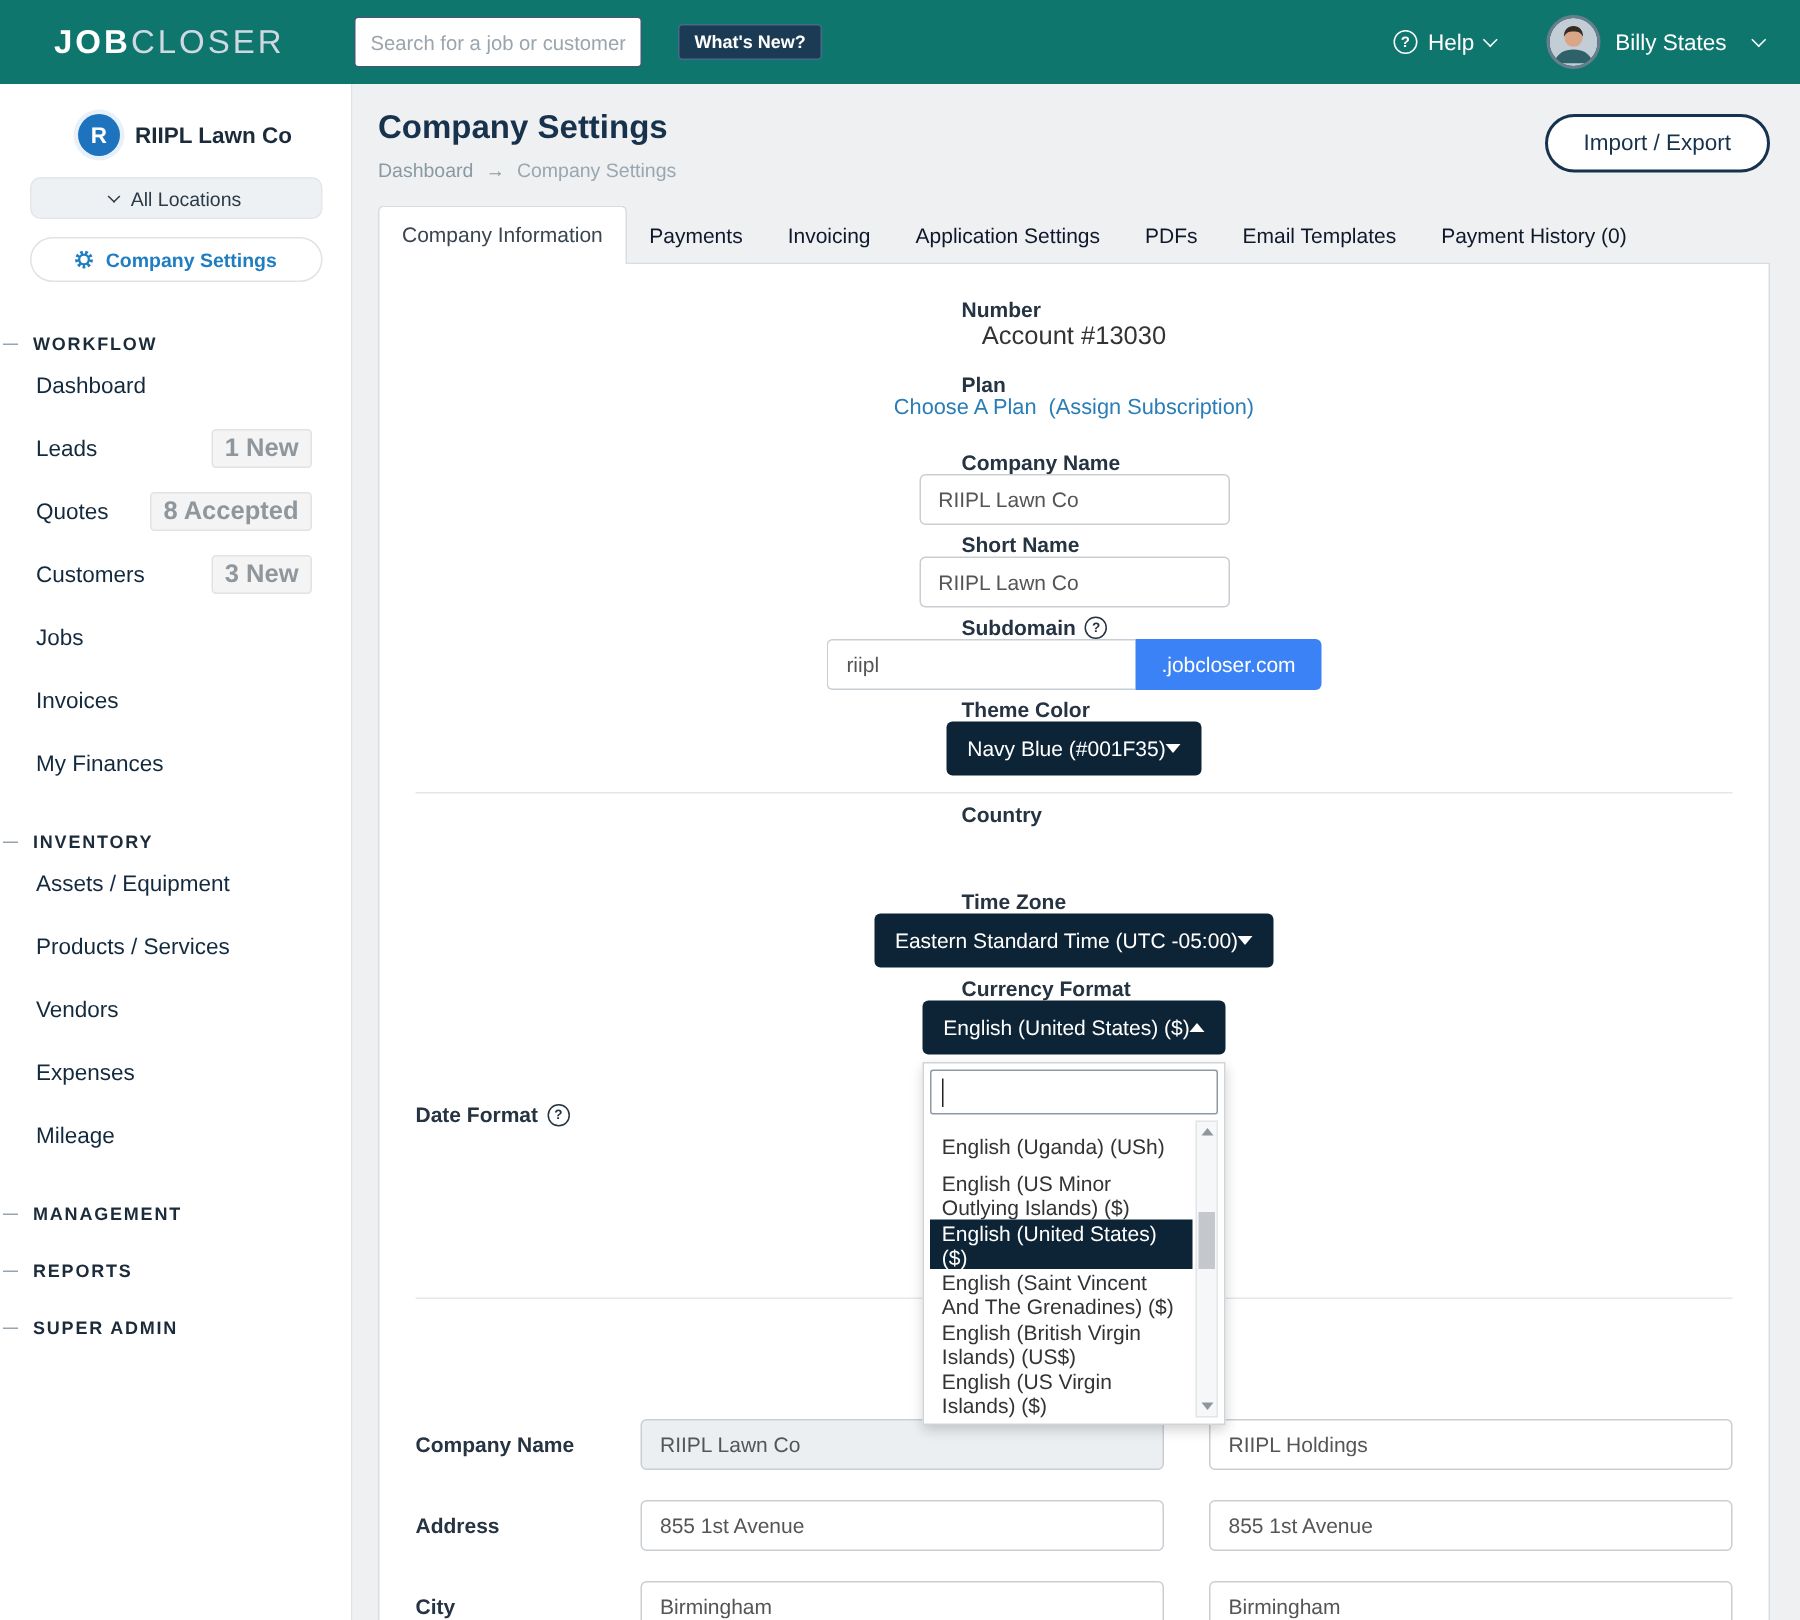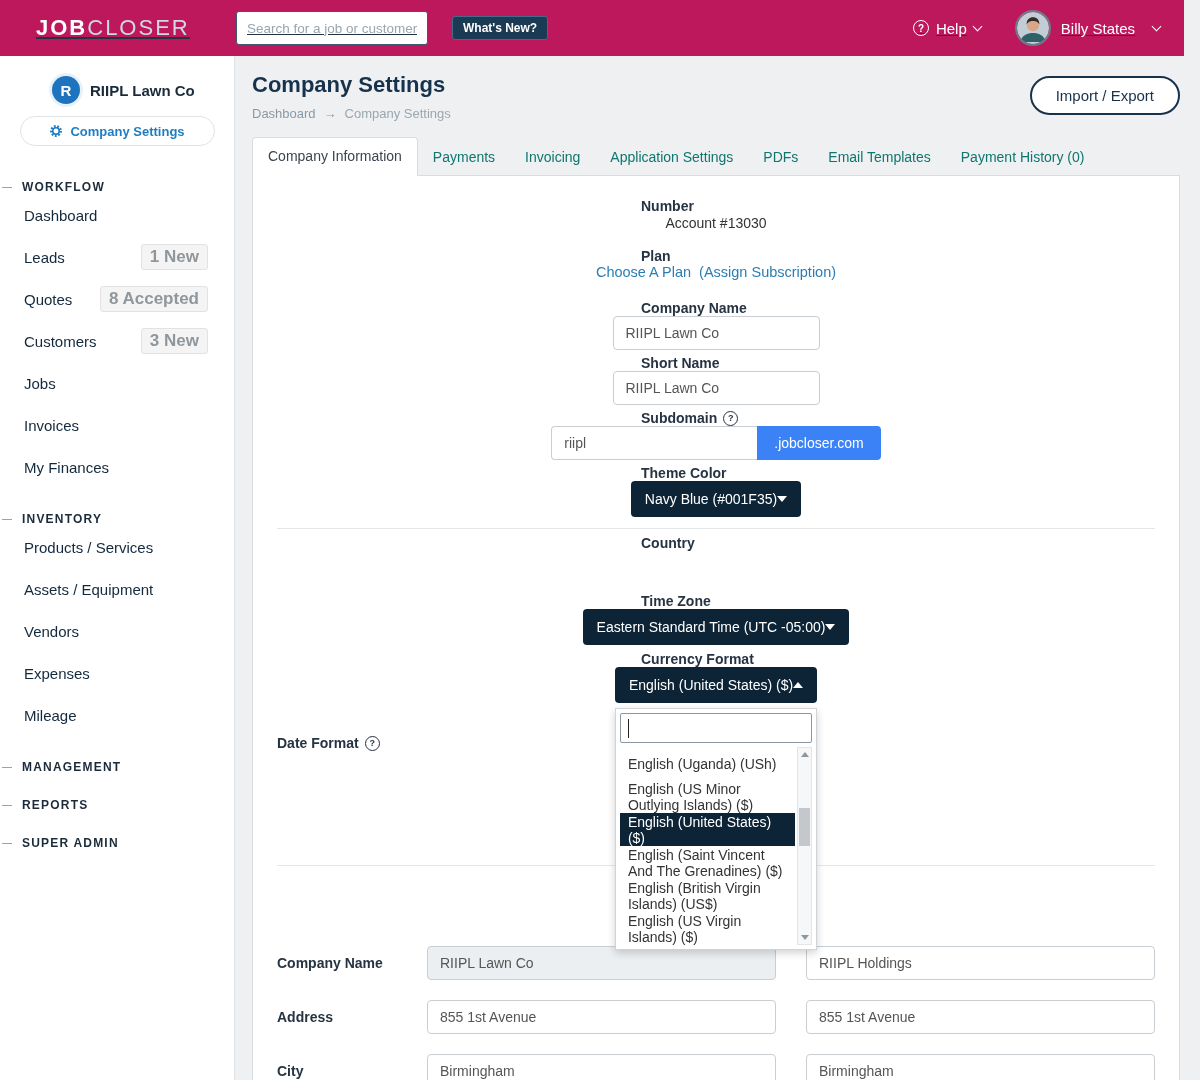--- a/index.html
+++ b/index.html
@@ -4,22 +4,22 @@
 <style>
   * { box-sizing: border-box; }
   html,body { margin:0; padding:0; }
   body {
     width:1200px; height:1080px; overflow:hidden; position:relative;
     font-family:"Liberation Sans", sans-serif; background:#eef0f2; color:#253342;
   }
 
   
   .topbar {
-    position:absolute; top:0; left:0; right:16px; height:56px;
-    background:#be185d; display:flex; align-items:center; padding:0 24px 0 36px;text-decoration:underline;
+    position:absolute; top:0; left:0; right:0; height:56px;
+    background:#0f766e; display:flex; align-items:center; padding:0 24px 0 36px;
   }
   .logo { width:200px; font-size:22px; letter-spacing:2px; color:#fff; }
   .logo .bold { font-weight:bold; }
   .logo .light { font-weight:300; color:#cfd9e2; }
   .top-search {
     width:192px; height:34px; border:1px solid #3b5a74; border-radius:3px;
     padding:0 10px; font-size:13.5px; color:#333; background:#fff; outline:none;
   }
   .top-search::placeholder { color:#9aa5ad; }
   .whats-new {
@@ -85,39 +85,39 @@
   .main-header { padding:16px 20px 0 16px; position:relative; }
   .page-title { font-size:22px; font-weight:bold; color:#17324d; }
   .breadcrumb { margin-top:8px; font-size:13px; color:#8a9aa5; display:flex; gap:8px; align-items:center; }
   .breadcrumb .crumb-current { color:#9aa7b0; }
   .import-export {
     position:absolute; right:20px; top:20px; background:#fff; border:2px solid #17324d;
     border-radius:22px; padding:9px 24px; font-size:15px; color:#17324d; cursor:pointer;
     font-family:inherit;
   }
   .tabs { display:flex; margin:16px 20px 0 16px; align-items:flex-end; position:relative; z-index:2; }
-  .tab { padding:10px 15px; font-size:14px; color:#0f766e; cursor:pointer; white-space:nowrap; }
+  .tab { padding:10px 15px; font-size:14px; color:#0f172a; cursor:pointer; white-space:nowrap; }
   .tab.active {
     background:#fff; border:1px solid #d9dde0; border-bottom:none; border-radius:4px 4px 0 0;
     color:#3a4550; margin-bottom:-1px; padding-bottom:12px;
   }
   .card {
     margin:0 20px 0 16px; background:#fff; border:1px solid #d9dde0;
     padding:22px 24px 24px; position:relative; height:920px; z-index:1;
   }
 
   .frow { display:flex; align-items:center; min-height:55px;flex-direction:column; }
   .frow.h50 { min-height:50px; }
   .frow.h52 { min-height:52px; }
   .frow.h57 { min-height:57px; }
   .frow.h58 { min-height:58px; }
   .flabel { width:150px; flex-shrink:0; font-size:14px; font-weight:bold; color:#253342; display:flex; align-items:center; gap:6px; }
   .flabel .qc { width:15px; height:15px; font-size:9px; border-width:1.5px; color:#253342; cursor:pointer; }
   .fcontrol { flex:1; position:relative; }
-  .fvalue { font-size:14px; color:#333; }
+  .fvalue { font-size:17px; color:#333; }
   .plan-links { font-size:14.5px; }
   .plan-links a { color:#2a7db5; text-decoration:none; cursor:pointer; }
 
   .tinput {
     width:100%; height:34px; border:1px solid #c9ced3; border-radius:4px;
     padding:0 12px; font-size:14px; color:#555; background:#fff; outline:none;
     font-family:inherit;
   }
   .tinput.disabled { background:#eceff1; }
 
@@ -199,20 +199,24 @@
       <span class="chev"></span>
     </div>
   </div>
 </div>
 
 <div class="sidebar">
   <div class="sb-company">
     <div class="sb-logo">R</div>
     <div class="sb-company-name">RIIPL Lawn Co</div>
   </div>
+  <div class="sb-pill">
+    <span class="chev"></span>
+    <span>All Locations</span>
+  </div>
   <div class="sb-settings">
     <svg width="14" height="14" viewBox="0 0 20 20">
       <circle cx="10" cy="10" r="6.5" fill="none" stroke="#1f7ec2" stroke-width="4" stroke-dasharray="2.4 2.1"></circle>
       <circle cx="10" cy="10" r="4.6" fill="none" stroke="#1f7ec2" stroke-width="2.2"></circle>
     </svg>
     <span>Company Settings</span>
   </div>
 
   <div class="sec-head">
     <span class="sec-dash"></span>
@@ -241,24 +245,24 @@
   </div>
   <div class="sb-item">
     <span>My Finances</span>
   </div>
 
   <div class="sec-head tight">
     <span class="sec-dash"></span>
     <span class="sec-title">INVENTORY</span>
   </div>
   <div class="sb-item">
+    <span>Assets / Equipment</span>
+  </div>
+  <div class="sb-item">
     <span>Products / Services</span>
-  </div>
-  <div class="sb-item">
-    <span>Assets / Equipment</span>
   </div>
   <div class="sb-item">
     <span>Vendors</span>
   </div>
   <div class="sb-item">
     <span>Expenses</span>
   </div>
   <div class="sb-item">
     <span>Mileage</span>
   </div>

